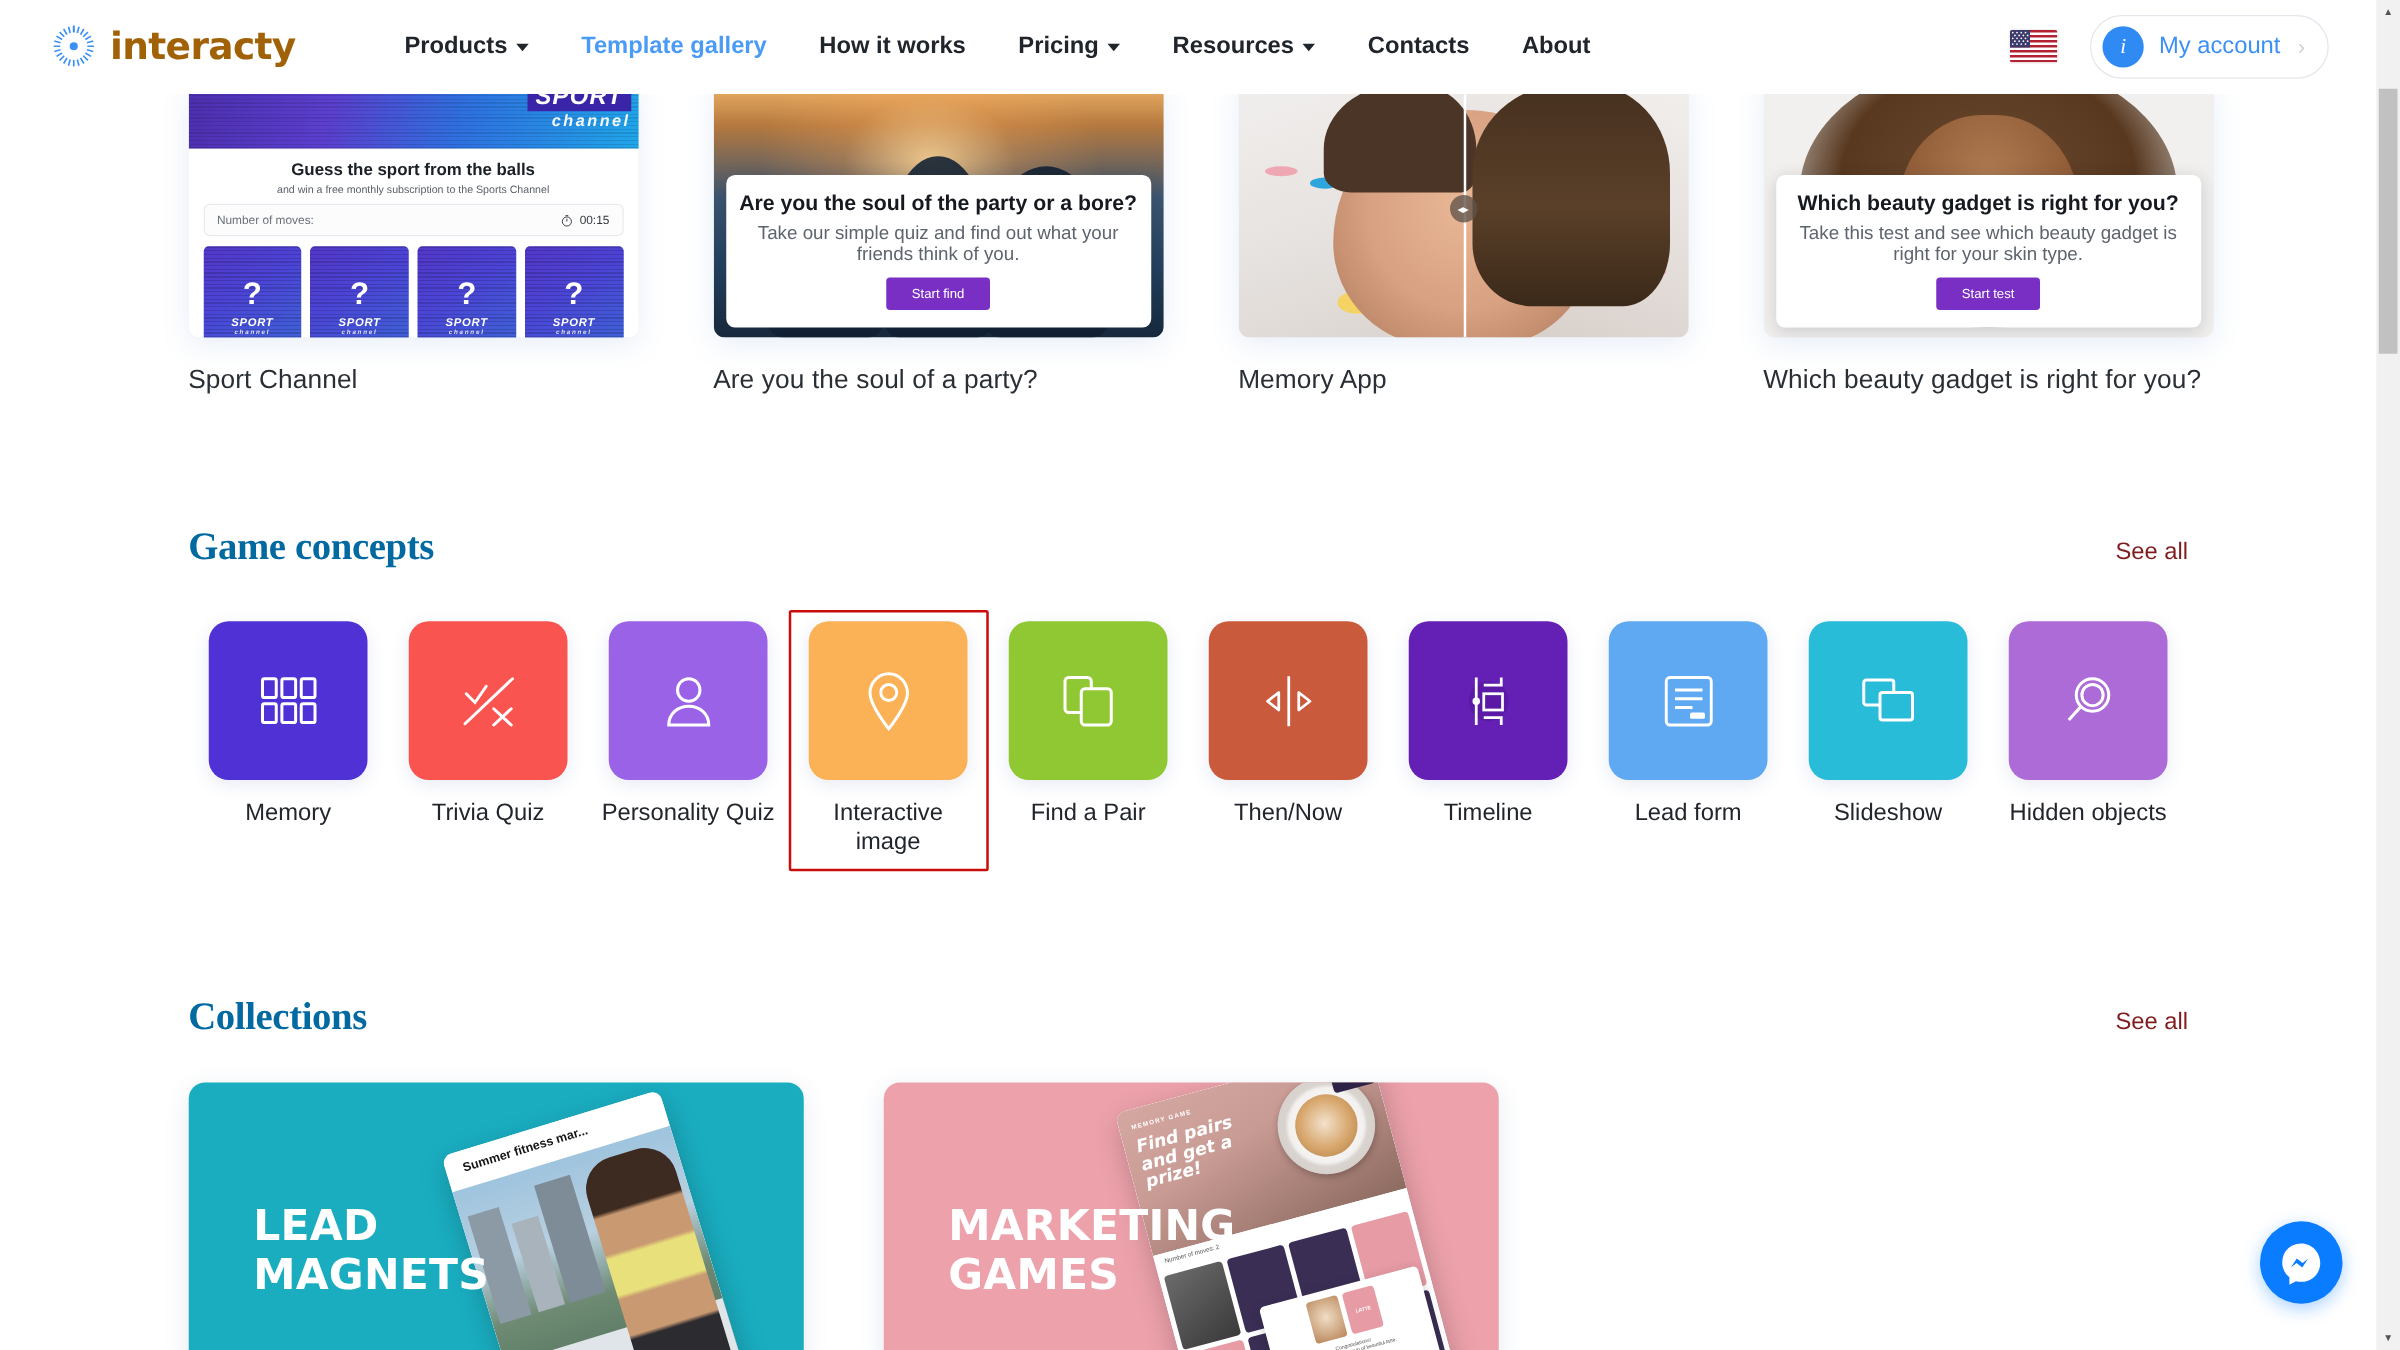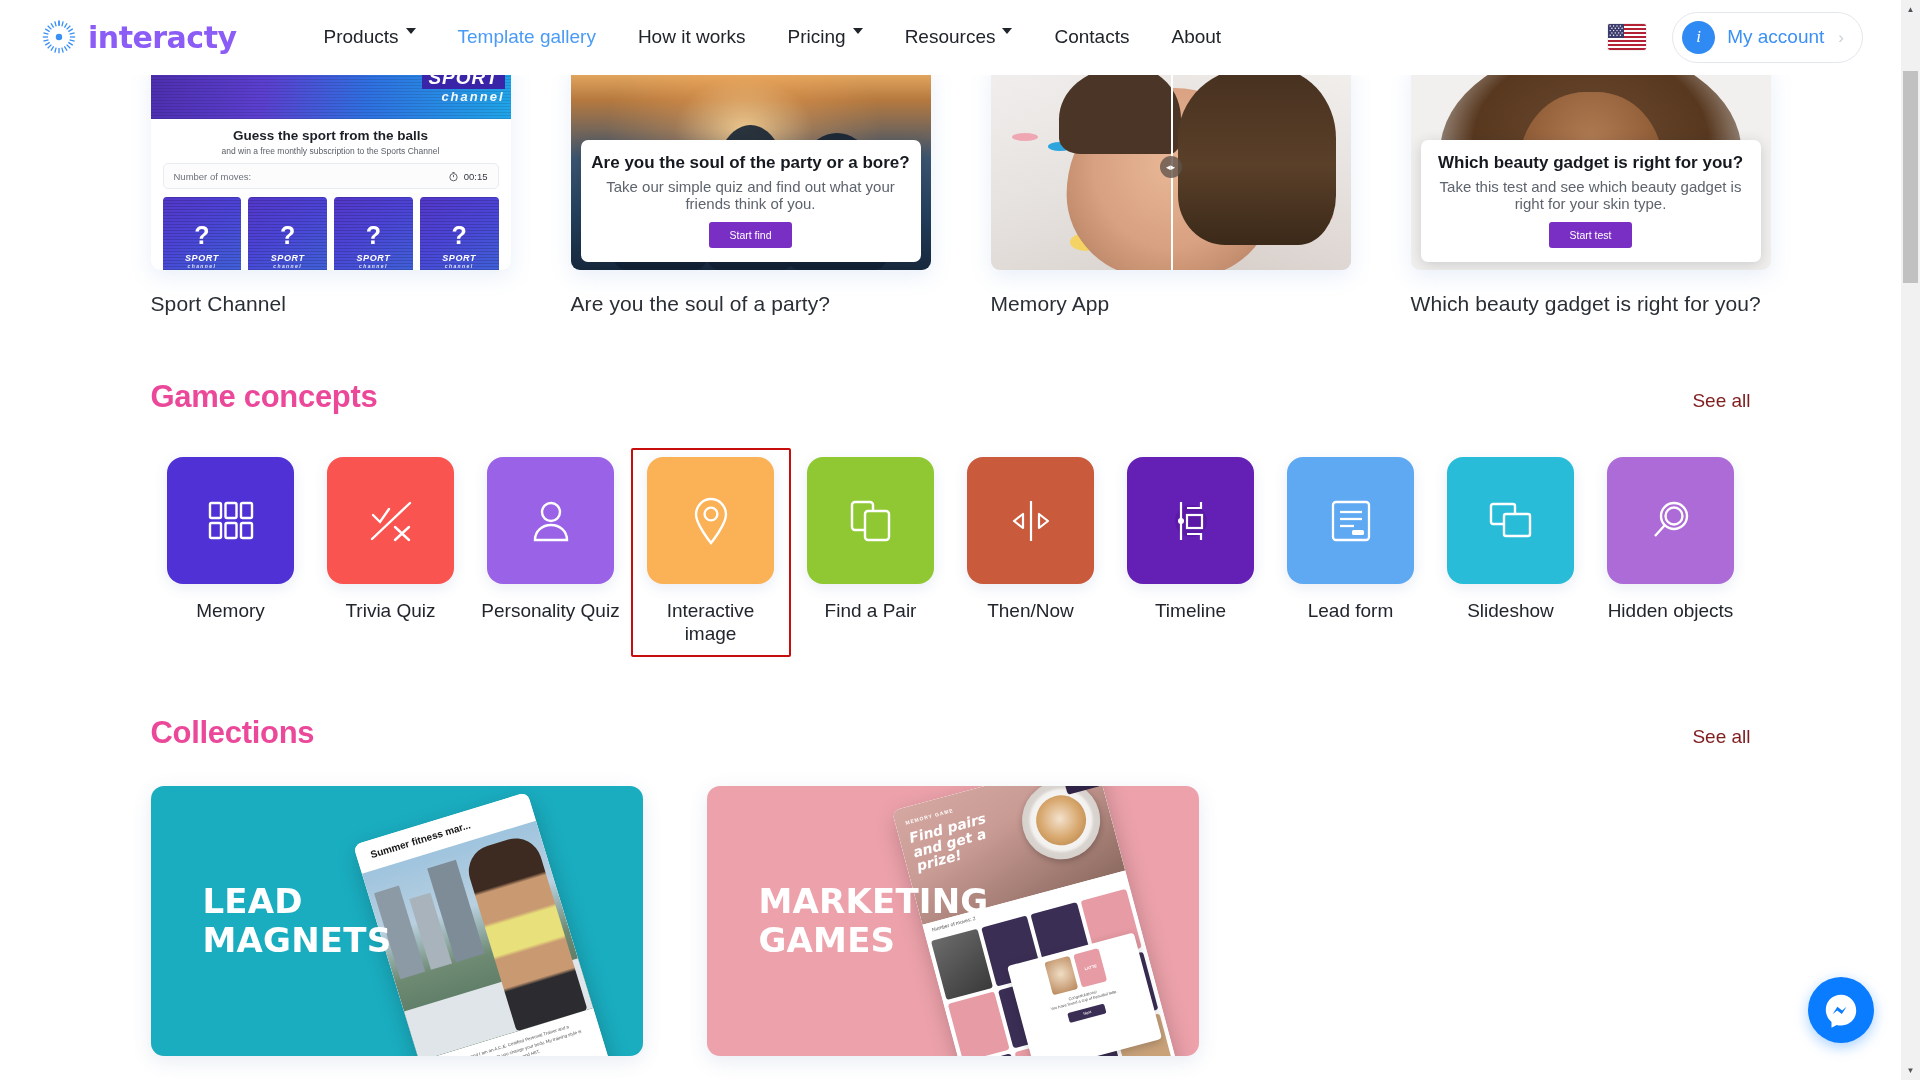--- a/index.html
+++ b/index.html
@@ -17,28 +17,29 @@
     position: absolute; top: 0; left: 0;
     width: 1901px; height: 75px;
     background: #fff;
     display: flex; align-items: center;
     z-index: 40;
     border-bottom: 1px solid #ffffff;
   }
   .logo-wrap { display: flex; align-items: center; gap: 10px; margin-left: 40px; }
   .logo-mark { width: 38px; height: 38px; }
   .logo-text {
-    font-size: 30px; font-weight: 700; color: #8b5cf6; letter-spacing: -0.5px;
+    font-size: 30px; font-weight: 700; color: #a16207; letter-spacing: -0.5px;
     font-family: "DejaVu Sans", sans-serif;
   }
   .nav { display: flex; align-items: center; gap: 0px; margin-left: 66px; }
   .nav-item {
     font-size: 19px; color: #20242b; padding: 0 21px;
-    display: flex; gap: 7px; cursor: pointer;
+    display: flex; align-items: center; gap: 7px; cursor: pointer;
     white-space: nowrap;
+    font-weight: bold;
   }
   .nav-item.active { color: #4a9bf5; }
   .caret {
     width: 0; height: 0;
     border-left: 5px solid transparent;
     border-right: 5px solid transparent;
     border-top: 6px solid #20242b;
     display: inline-block;
     margin-top: 2px;
   }
@@ -195,22 +196,22 @@
     width: 40%; height: 68%;
     background: radial-gradient(ellipse at 50% 38%, #b07c53 0%, #94603a 60%, #7b4d2c 100%);
     border-radius: 46% 46% 44% 44%/52% 52% 48% 48%;
   }
 
   
   .sec-head {
     display: flex; align-items: baseline; justify-content: space-between;
   }
   .sec-title {
-    font-size: 31px; font-weight: 700; color: #ec4899;
-    font-family: Liberation Sans, sans-serif; letter-spacing: -.3px;
+    font-size: 31px; font-weight: 700; color: #0369a1;
+    font-family: Liberation Serif, serif; letter-spacing: -.3px; margin-top: 40px;
   }
   .see-all { font-size: 19px; color: #7f1d1d; cursor: pointer; }
 
   
   .concepts { display: flex; gap: 0px; margin-top: 33px; }
   .concept {
     width: 163px; display: flex; flex-direction: column; align-items: center;
     padding: 7px 6px 9px; border: 2px solid transparent; border-radius: 2px;
   }
   .concept.selected { border-color: #c80d0d; }

